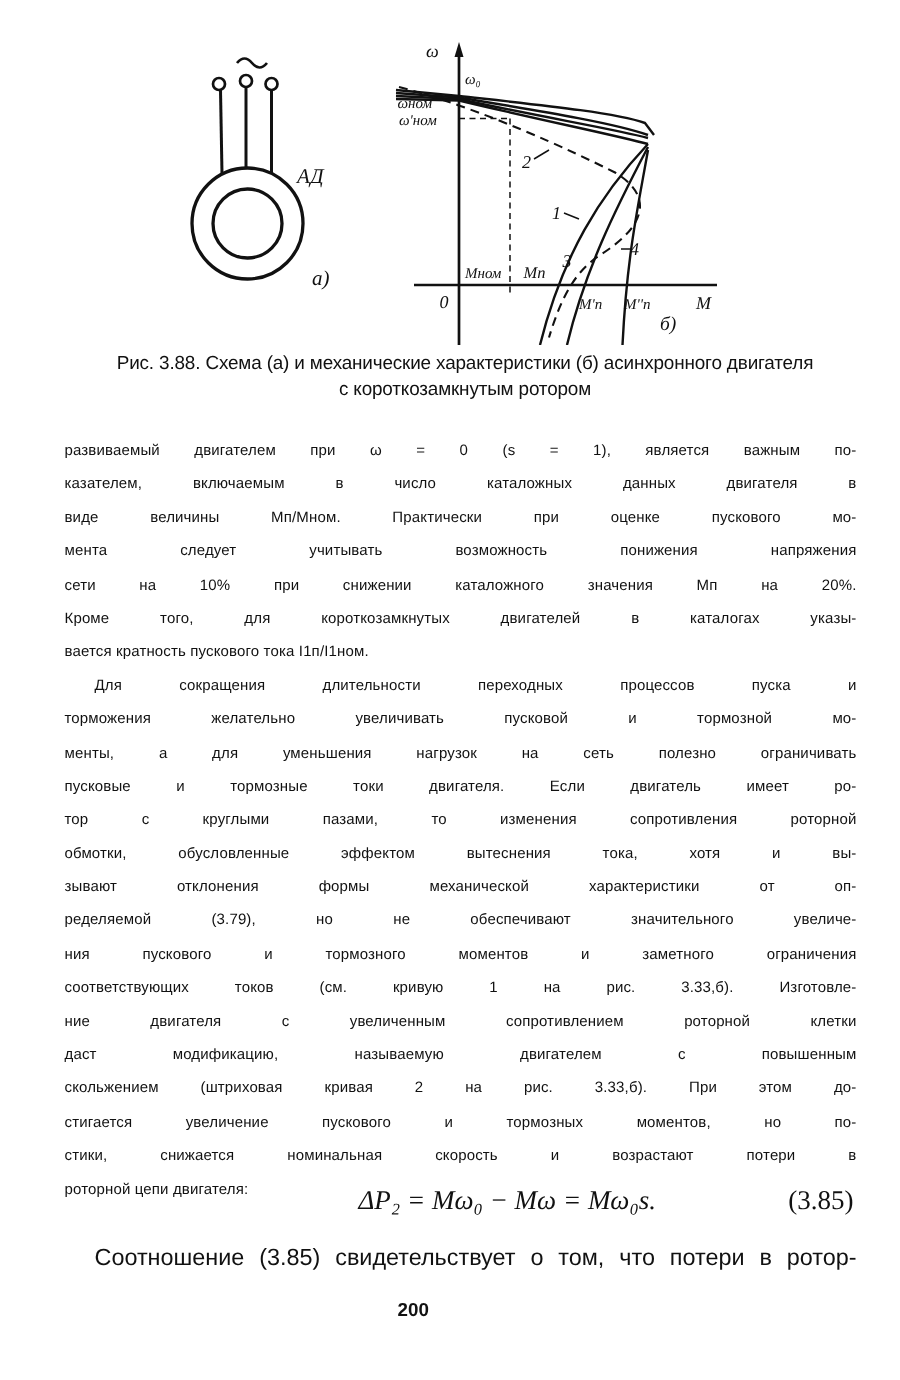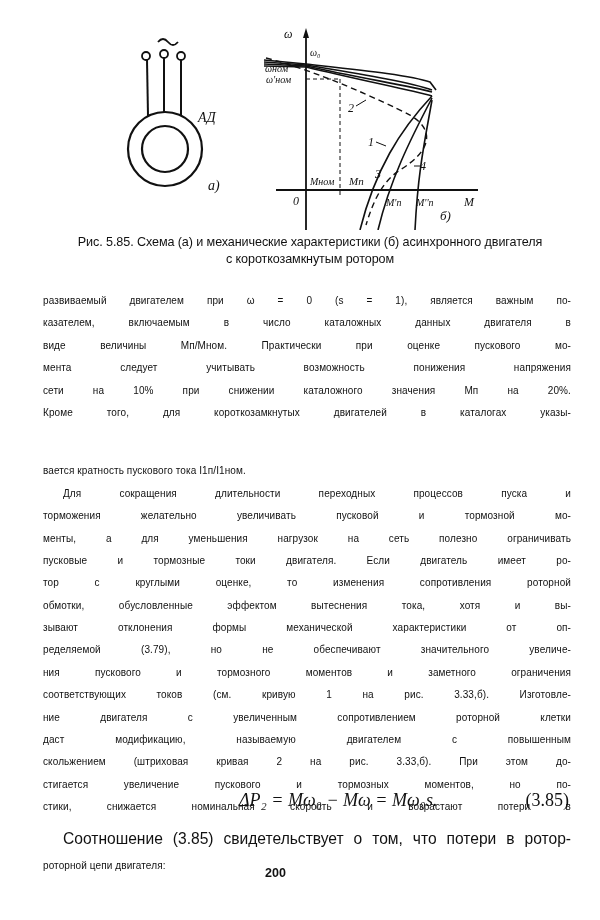--- a/index.html
+++ b/index.html
@@ -5,21 +5,21 @@
   html, body { margin:0; padding:0; background:#fff; }
   body { width:600px; height:920px; position:relative; overflow:hidden;
          font-family:"Liberation Sans", sans-serif; color:#111; }
   .figure { position:absolute; left:0; top:0; width:600px; height:230px; }
   .fig-a { position:absolute; left:80px; top:20px; width:180px; height:200px; }
   .fig-b { position:absolute; left:260px; top:20px; width:220px; height:210px; }
   .caption { position:absolute; left:40px; top:234px; width:540px; text-align:center;
              font-size:12.6px; line-height:17px; font-family:"Liberation Sans Narrow","Liberation Sans",sans-serif; letter-spacing:-0.1px; }
   .body-text { position:absolute; left:43px; top:290px; width:528px; font-size:10px; line-height:22.4px; letter-spacing:0.1px; }
   .line { display:block; white-space:nowrap; text-align:justify; text-align-last:justify; height:22.4px; }
-  .line.last { text-align-last:left;margin-top:36px; }
+  .line.last { text-align-last:left; }
   .line.indent { padding-left:20px; }
   .formula { position:absolute; left:43px; top:790px; width:528px; height:24px; font-family:"Liberation Serif", serif; font-size:18px; }
   .formula .expr { position:absolute; left:196px; top:0; font-style:italic; }
   .formula .eqno { position:absolute; right:2px; top:0; }
   .last-para { position:absolute; left:63px; top:830px; width:508px; font-size:15.6px; white-space:nowrap; text-align:justify; text-align-last:justify; }
   .page-num { position:absolute; left:0; width:551px; top:866px; text-align:center; font-size:12.5px; font-weight:bold; }
   svg text { font-family:"Liberation Serif", serif; font-style:italic; }
 </style>
 </head>
 <body>
@@ -76,38 +76,38 @@
     <line x1="116" y1="122" x2="126" y2="126" stroke="#111" stroke-width="1"></line>
     <text x="88" y="92" font-size="12" fill="#111">2</text>
     <line x1="96" y1="86" x2="106" y2="80" stroke="#111" stroke-width="1"></line>
     <text x="115" y="158" font-size="12" fill="#111">3</text>
     <text x="160" y="150" font-size="12" fill="#111">4</text>
     <line x1="160" y1="146" x2="154" y2="146" stroke="#111" stroke-width="1"></line>
     <text x="180" y="200" font-size="13" fill="#111">б)</text>
   </svg>
 
   <div class="caption">
-    <div>Рис. 5.85. Схема (а) и механические характеристики (б) асинхронного двигателя</div>
+    <div>Рис. 3.88. Схема (а) и механические характеристики (б) асинхронного двигателя</div>
     <div>с короткозамкнутым ротором</div>
   </div>
 </div>
 
 <div class="body-text">
   <span class="line">развиваемый двигателем при ω = 0 (s = 1), является важным по-</span>
   <span class="line">казателем, включаемым в число каталожных данных двигателя в</span>
   <span class="line">виде величины Mп/Mном. Практически при оценке пускового мо-</span>
   <span class="line">мента следует учитывать возможность понижения напряжения</span>
   <span class="line">сети на 10% при снижении каталожного значения Mп на 20%.</span>
   <span class="line">Кроме того, для короткозамкнутых двигателей в каталогах указы-</span>
   <span class="line last">вается кратность пускового тока I1п/I1ном.</span>
   <span class="line indent">Для сокращения длительности переходных процессов пуска и</span>
   <span class="line">торможения желательно увеличивать пусковой и тормозной мо-</span>
   <span class="line">менты, а для уменьшения нагрузок на сеть полезно ограничивать</span>
   <span class="line">пусковые и тормозные токи двигателя. Если двигатель имеет ро-</span>
-  <span class="line">тор с круглыми оценке, то изменения сопротивления роторной</span>
+  <span class="line">тор с круглыми пазами, то изменения сопротивления роторной</span>
   <span class="line">обмотки, обусловленные эффектом вытеснения тока, хотя и вы-</span>
   <span class="line">зывают отклонения формы механической характеристики от оп-</span>
   <span class="line">ределяемой (3.79), но не обеспечивают значительного увеличе-</span>
   <span class="line">ния пускового и тормозного моментов и заметного ограничения</span>
   <span class="line">соответствующих токов (см. кривую 1 на рис. 3.33,б). Изготовле-</span>
   <span class="line">ние двигателя с увеличенным сопротивлением роторной клетки</span>
   <span class="line">даст модификацию, называемую двигателем с повышенным</span>
   <span class="line">скольжением (штриховая кривая 2 на рис. 3.33,б). При этом до-</span>
   <span class="line">стигается увеличение пускового и тормозных моментов, но по-</span>
   <span class="line">стики, снижается номинальная скорость и возрастают потери в</span>

